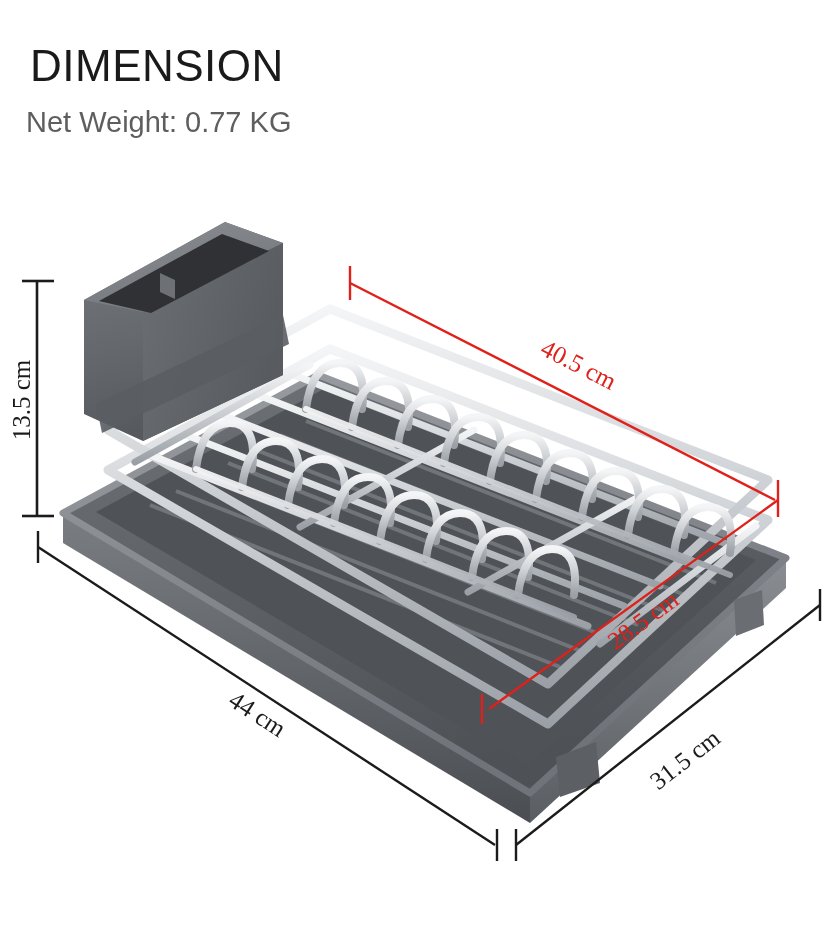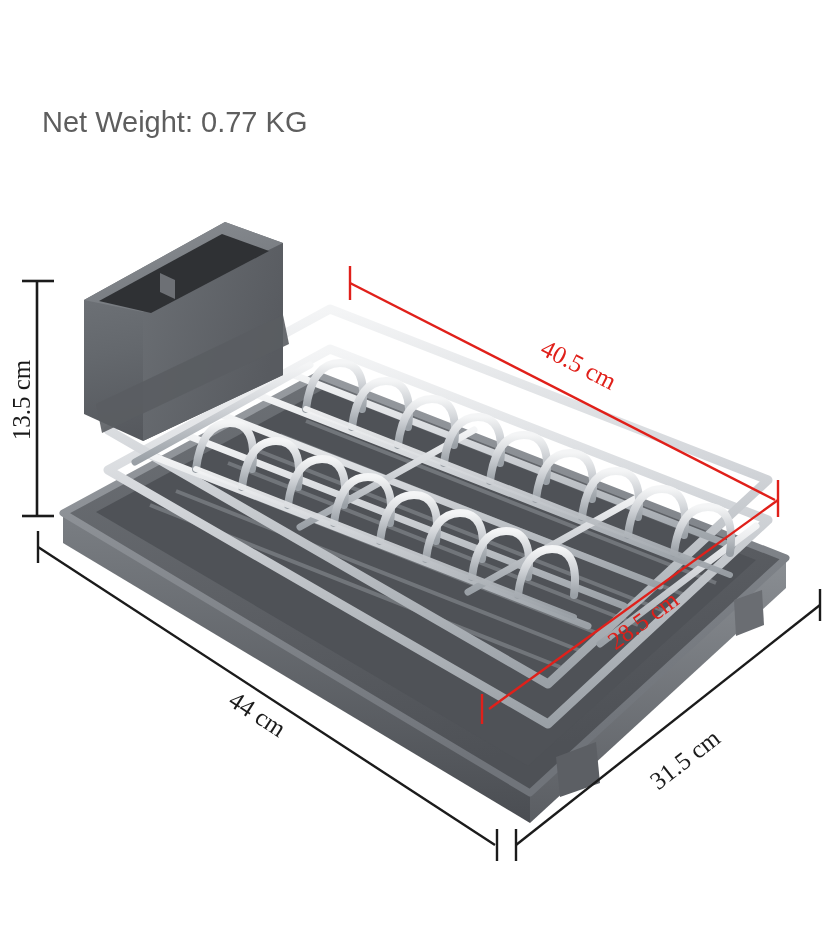--- a/index.html
+++ b/index.html
@@ -13,21 +13,21 @@
   #stage{position:absolute;inset:0;width:828px;height:936px;}
 
   .hdr-title{
     position:absolute;left:30px;top:40px;
     font-size:44px;line-height:52px;
     letter-spacing:0.5px;
     color:#1a1a1a;font-weight:400;
     white-space:nowrap;
   }
   .hdr-sub{
-    position:absolute;left:42px;top:104px;
+    position:absolute;left:26px;top:104px;
     font-size:29px;line-height:36px;
     color:#5e5e5e;font-weight:400;
     white-space:nowrap;
   }
 
   svg#art{position:absolute;left:0;top:0;width:828px;height:936px;}
 
   .dimtext-blk{
     font-family:"Liberation Serif", serif;
     fill:#1b1b1b;
@@ -37,20 +37,21 @@
     font-family:"Liberation Serif", serif;
     fill:#e0201a;
     font-size:25px;
   }
 </style>
 </head>
 <body>
 
 <div id="stage">
 
+  <div class="hdr-title">DIMENSION</div>
   <div class="hdr-sub">Net Weight:  0.77 KG</div>
 
   <svg id="art" viewBox="0 0 828 936">
     <defs>
       <linearGradient id="gTrayTop" x1="0" y1="0" x2="0.35" y2="1">
         <stop offset="0" stop-color="#6f7378"></stop>
         <stop offset="0.55" stop-color="#5d6065"></stop>
         <stop offset="1" stop-color="#4e5156"></stop>
       </linearGradient>
       <linearGradient id="gTrayFrontL" x1="0" y1="0" x2="0" y2="1">

